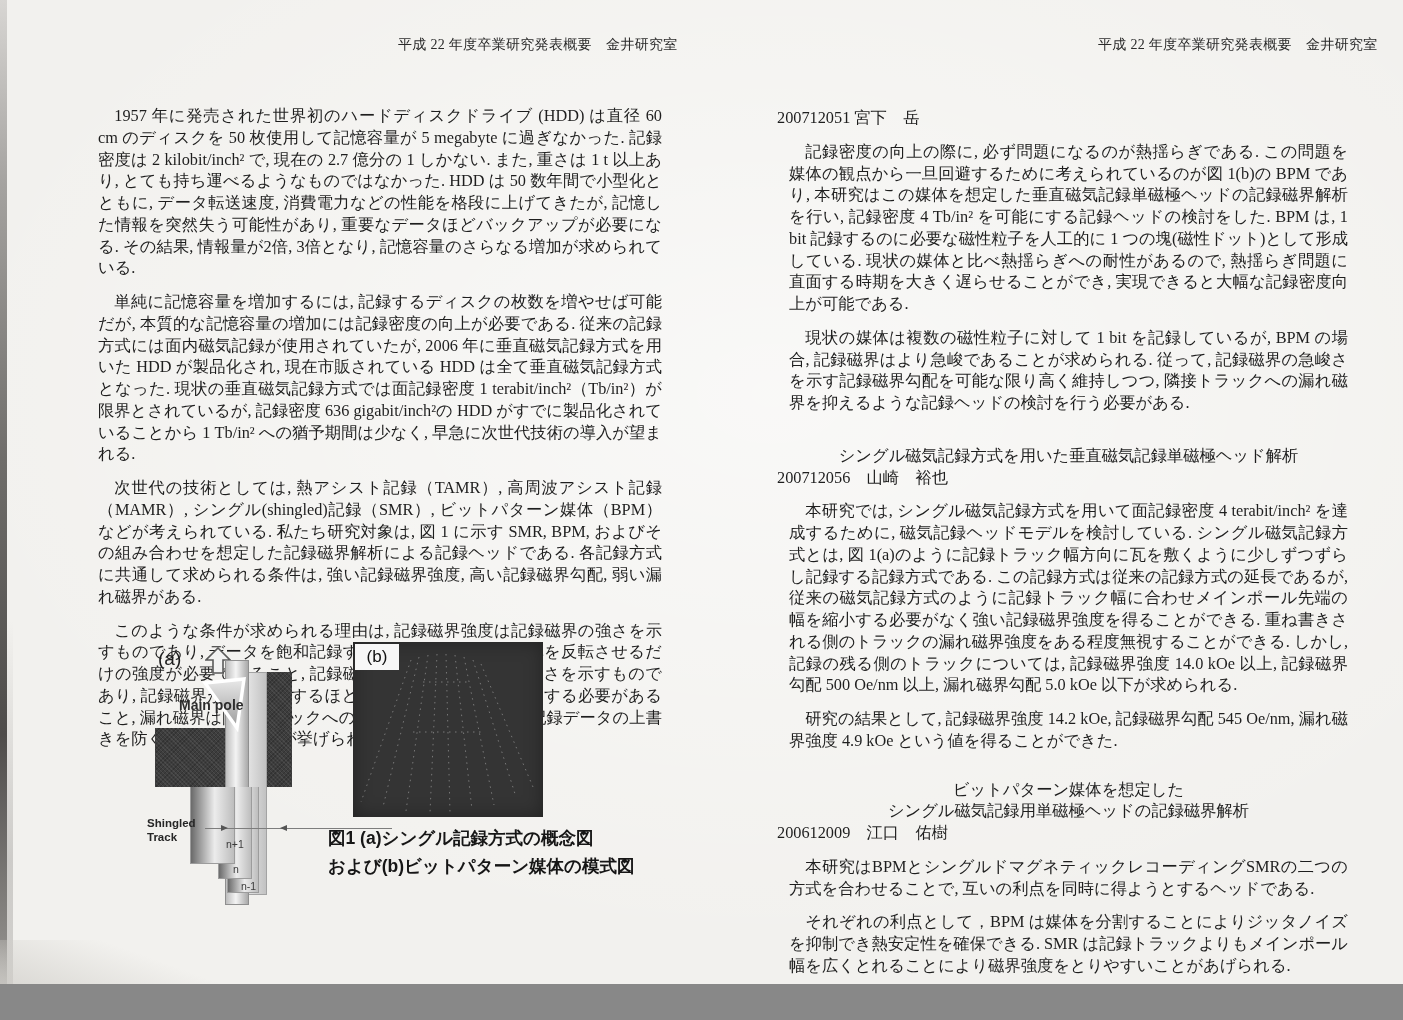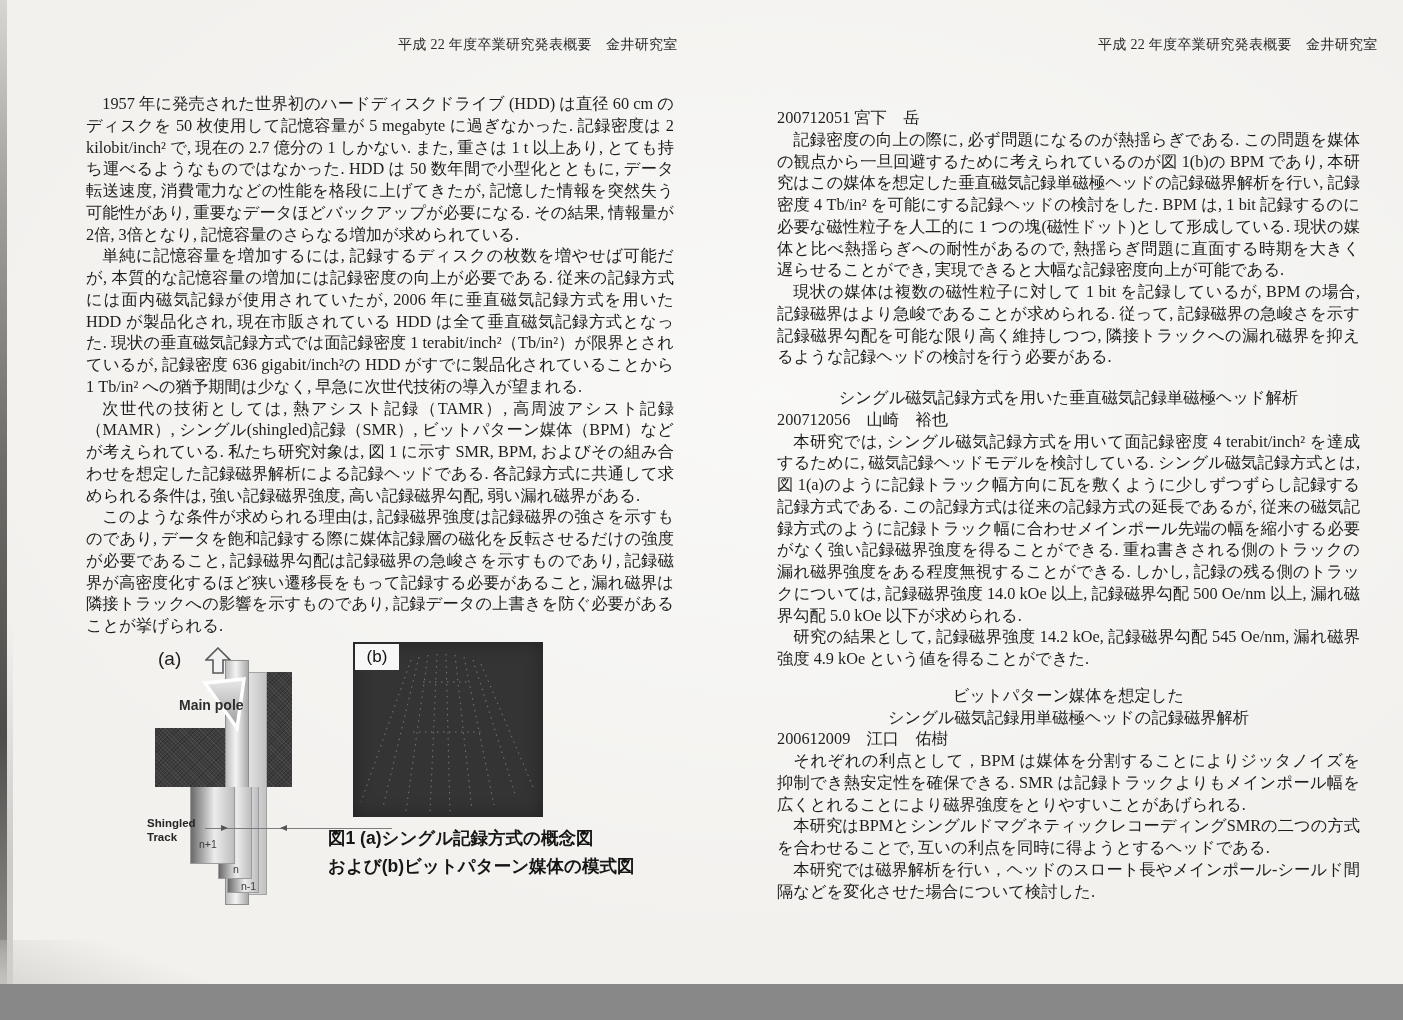--- a/index.html
+++ b/index.html
@@ -19,21 +19,21 @@
   .corner-shadow{ position:absolute; left:0; top:940px; width:240px; height:80px;
     background:linear-gradient(20deg,#cfcdc8 0%,rgba(207,205,200,.5) 35%,rgba(207,205,200,0) 70%); }
   .bottom-speck{ position:absolute; left:20px; top:1006px; width:200px; height:12px;
     background:repeating-linear-gradient(90deg,rgba(120,118,115,.35) 0 2px,transparent 2px 9px); opacity:.5; }
 
   .pg-header{ position:absolute; top:36px; font-size:14px; color:#2a2a2a; letter-spacing:.3px; white-space:nowrap; }
   .hdr-left{ left:398px; }
   .hdr-right{ left:1098px; }
 
   .col{ position:absolute; font-size:16.3px; line-height:21.75px; text-align:justify; color:#1e1e1e; }
-  .col p{ margin:0; text-indent:1em; }
+  .col p{ margin:12px; text-indent:1em; }
   .col-left{ left:86px; top:93px; width:588px; }
   .col-right{ left:777px; top:107px; width:583px; }
   .sec-title{ text-align:center; }
   .sec-author{ padding-right:6px; }
   .gap-a{ height:19px; } .gap-b{ height:15px; }
 
   
   .fig{ position:absolute; left:145px; top:640px; width:450px; height:310px; }
   .fig *{ position:absolute; }
   .lab-a{ left:13px; top:8px; font-family:"Liberation Sans",sans-serif; font-size:19px; color:#1c1c1c; }
@@ -49,21 +49,21 @@
   .blockR{ left:118px; top:32px; width:29px; height:57px; z-index:2; }
   .tri{ left:55px; top:36px; width:48px; height:56px; z-index:9; }
   .mainpole{ left:34px; top:57px; z-index:10; font-family:"Liberation Sans",sans-serif;
     font-size:14px; font-weight:bold; color:#2d2d2d; }
   .strip{ border:1px solid #9c9c9c; border-top:none;
     background:linear-gradient(90deg,#6a6a6a,#ececec 55%,#bdbdbd); }
   .s1{ left:45px; top:147px; width:43px; height:76px; z-index:7; }
   .s2{ left:73px; top:147px; width:32px; height:91px; z-index:6; }
   .s3{ left:82px; top:147px; width:30px; height:105px; z-index:5; }
   .tlab{ z-index:11; font-family:"Liberation Sans",sans-serif; font-size:10.5px; color:#3b3b3b; }
-  .tl1{ left:54px; top:198px; } .tl2{ left:88px; top:223px; } .tl3{ left:96px; top:240px; }
+  .tl1{ left:81px; top:198px; } .tl2{ left:88px; top:223px; } .tl3{ left:96px; top:240px; }
   .dim-line{ left:60px; top:188px; width:187px; height:1px; background:#7d7d7d; z-index:12; }
   .dim-ar{ width:0; height:0; z-index:12; top:185px; }
   .ar-r{ left:76px; border-top:3.5px solid transparent; border-bottom:3.5px solid transparent; border-left:7px solid #555; }
   .ar-l{ left:135px; border-top:3.5px solid transparent; border-bottom:3.5px solid transparent; border-right:7px solid #555; }
   .shingled{ left:2px; top:176px; width:66px; z-index:11; font-family:"Liberation Sans",sans-serif;
     font-size:11.5px; font-weight:bold; color:#262626; line-height:14px; }
   .panel-b{ left:208px; top:2px; width:190px; height:175px; background:#343434;
     box-shadow:inset 0 0 18px rgba(0,0,0,.35); z-index:2; }
   .blab{ left:2px; top:2px; width:44px; height:26px; background:#f7f7f7;
     font-family:"Liberation Sans",sans-serif; font-size:17px; color:#111;
@@ -166,19 +166,19 @@
       <div class="sec-title">シングル磁気記録方式を用いた垂直磁気記録単磁極ヘッド解析</div>
       <div class="sec-author">200712056　山崎　裕也</div>
       <p>本研究では, シングル磁気記録方式を用いて面記録密度 4 terabit/inch² を達成するために, 磁気記録ヘッドモデルを検討している. シングル磁気記録方式とは, 図 1(a)のように記録トラック幅方向に瓦を敷くように少しずつずらし記録する記録方式である. この記録方式は従来の記録方式の延長であるが, 従来の磁気記録方式のように記録トラック幅に合わせメインポール先端の幅を縮小する必要がなく強い記録磁界強度を得ることができる. 重ね書きされる側のトラックの漏れ磁界強度をある程度無視することができる. しかし, 記録の残る側のトラックについては, 記録磁界強度 14.0 kOe 以上, 記録磁界勾配 500 Oe/nm 以上, 漏れ磁界勾配 5.0 kOe 以下が求められる.</p>
       <p>研究の結果として, 記録磁界強度 14.2 kOe, 記録磁界勾配 545 Oe/nm, 漏れ磁界強度 4.9 kOe という値を得ることができた.</p>
     </div>
     <div class="gap-b"></div>
     <div class="sec">
       <div class="sec-title">ビットパターン媒体を想定した</div>
       <div class="sec-title">シングル磁気記録用単磁極ヘッドの記録磁界解析</div>
       <div class="sec-author">200612009　江口　佑樹</div>
+      <p>本研究はBPMとシングルドマグネティックレコーディングSMRの二つの方式を合わせることで, 互いの利点を同時に得ようとするヘッドである.</p>
       <p>それぞれの利点として，BPM は媒体を分割することによりジッタノイズを抑制でき熱安定性を確保できる. SMR は記録トラックよりもメインポール幅を広くとれることにより磁界強度をとりやすいことがあげられる.</p>
-      <p>本研究はBPMとシングルドマグネティックレコーディングSMRの二つの方式を合わせることで, 互いの利点を同時に得ようとするヘッドである.</p>
       <p>本研究では磁界解析を行い，ヘッドのスロート長やメインポール-シールド間隔などを変化させた場合について検討した.</p>
     </div>
   </div>
 
 </div>
 
 </body></html>

